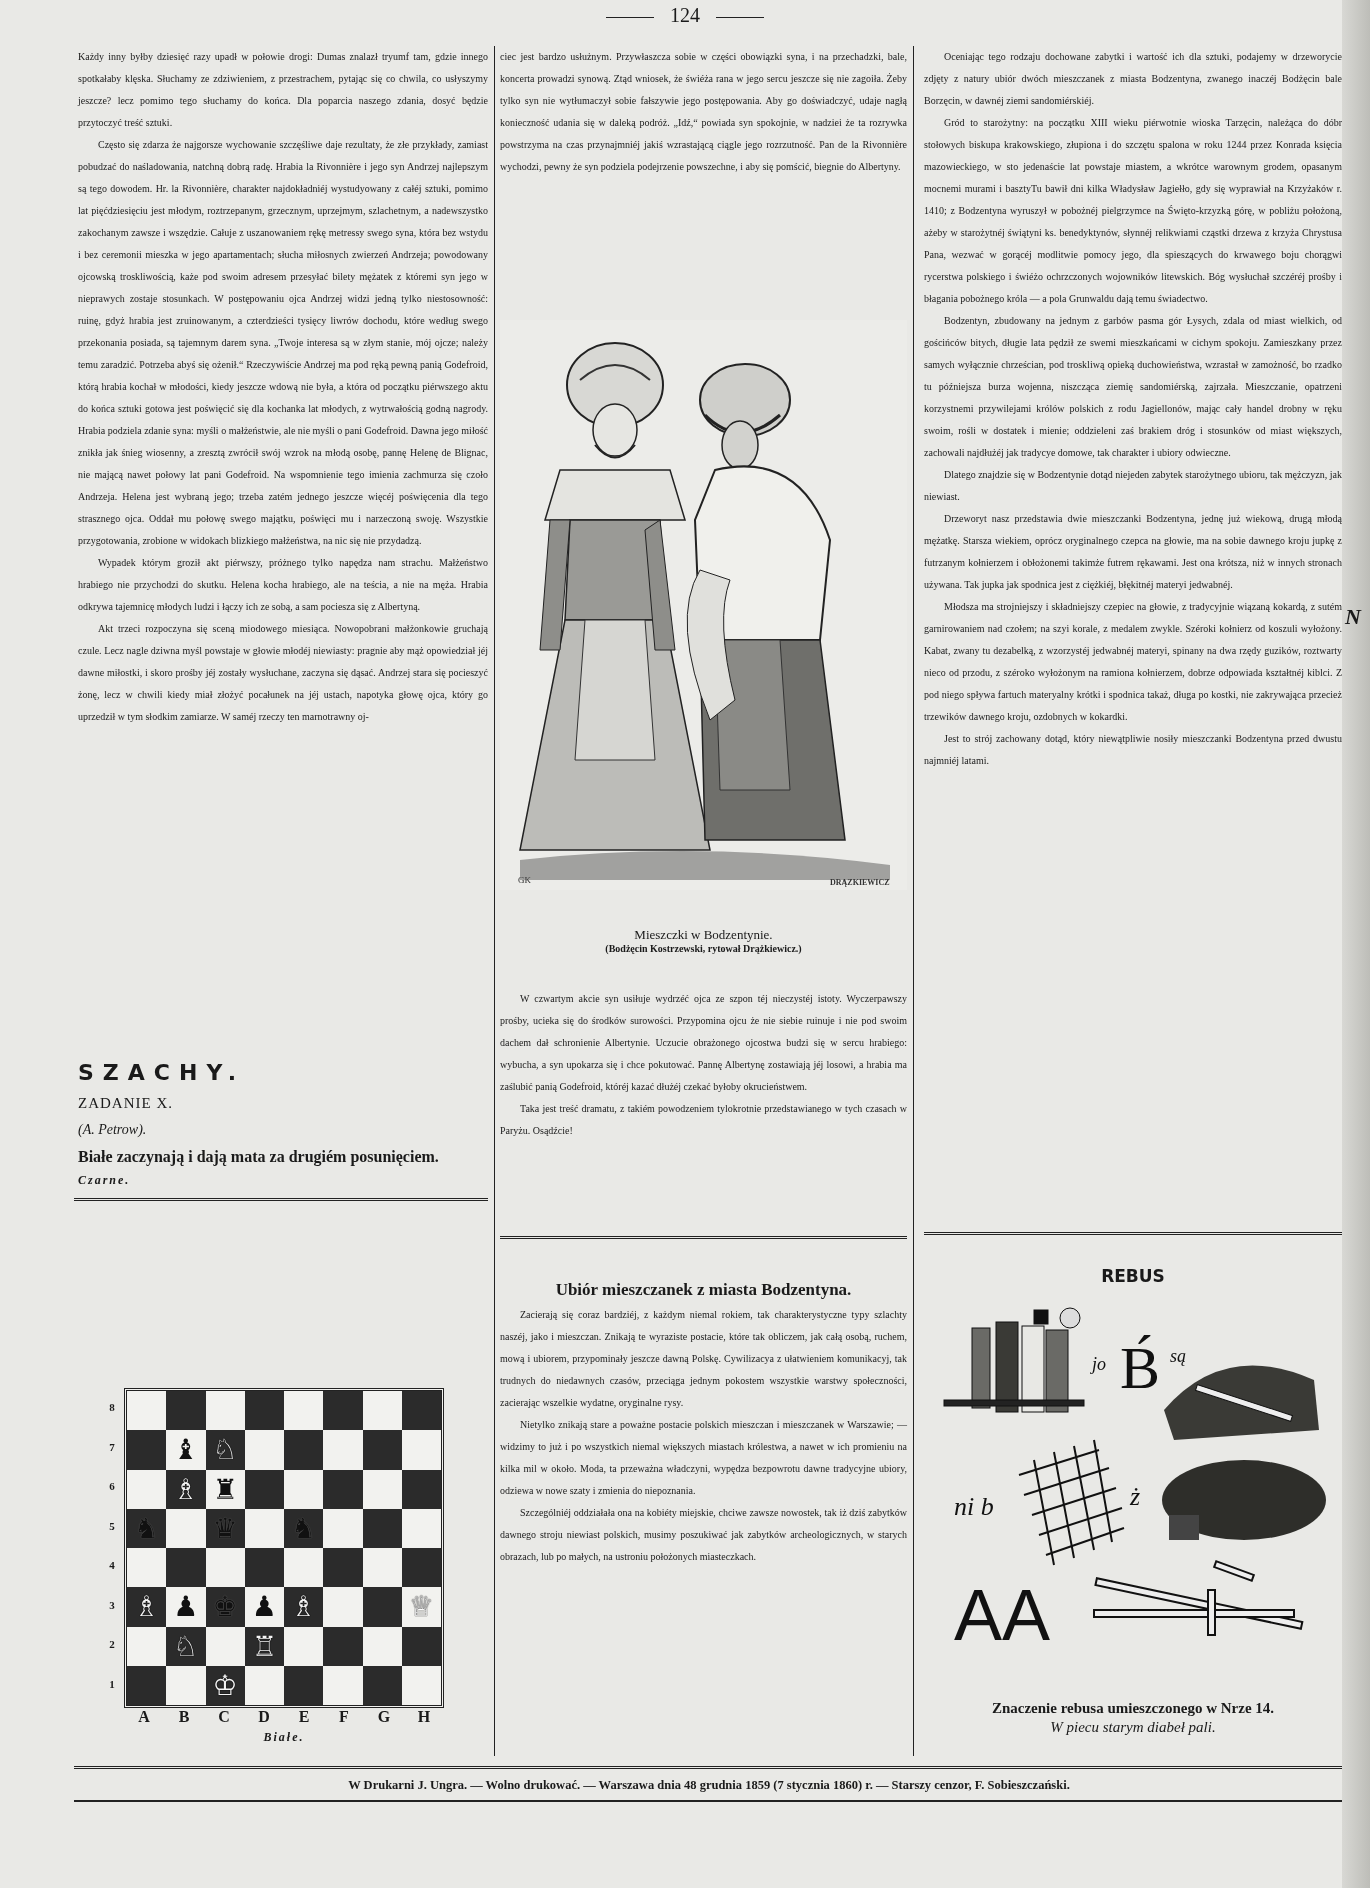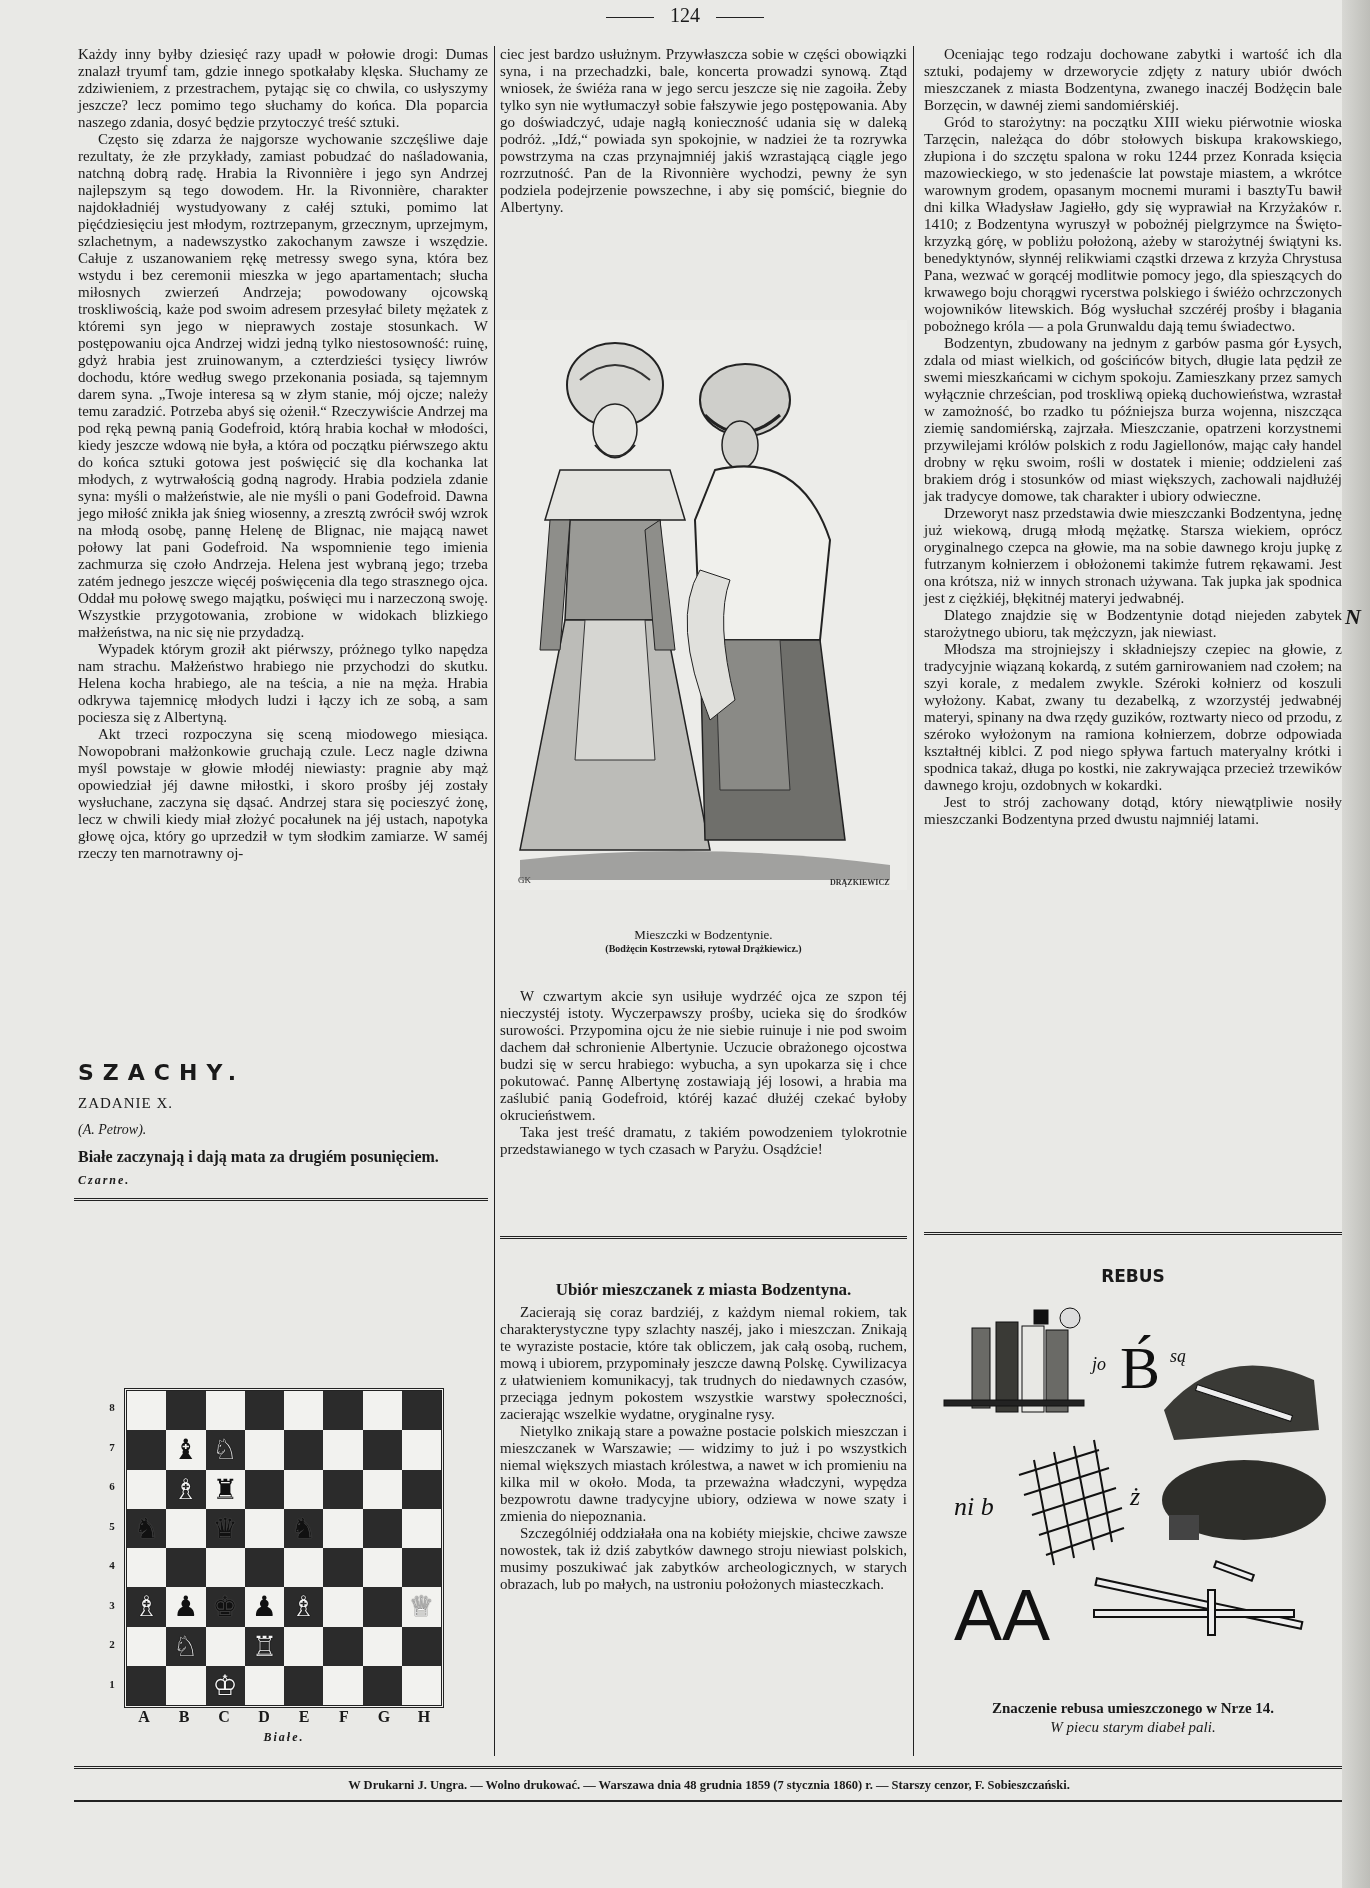--- a/index.html
+++ b/index.html
@@ -4,21 +4,21 @@
 <style>
   html, body { margin: 0; padding: 0; }
   body {
     width: 1370px; height: 1888px; position: relative; overflow: hidden;
     background: #e9e9e6;
     font-family: "Liberation Serif", "DejaVu Serif", serif;
     color: #1a1a1a;
   }
   .page-num { position: absolute; top: 4px; left: 0; width: 1370px; text-align: center; font-size: 20px; }
   .page-num .dash { display: inline-block; width: 48px; border-top: 1.5px solid #222; vertical-align: middle; margin: 0 16px; }
-  .col { position: absolute; font-size: 15px; line-height: 17px; text-align: justify; }
+  .col { position: absolute; font-size: 10px; line-height: 22px; text-align: justify; }
   .col p { margin: 0; text-indent: 20px; }
   .col p.noind { text-indent: 0; }
   #col1 { left: 78px; top: 46px; width: 410px; }
   #col2 { left: 500px; top: 46px; width: 407px; }
   #col3 { left: 924px; top: 46px; width: 418px; }
   .vrule { position: absolute; border-left: 1.5px solid #222; }
   .hrule { position: absolute; border-top: 3px double #222; }
   .figure { position: absolute; left: 500px; top: 320px; width: 407px; height: 570px; }
   .figure svg { width: 100%; height: 100%; }
   .caption { position: absolute; left: 500px; top: 928px; width: 407px; text-align: center; font-size: 13px; line-height: 14px; }
@@ -120,22 +120,22 @@
 </div>
 
 <div class="hrule" style="left:74px; top:1198px; width:414px;"></div>
 <div class="hrule" style="left:500px; top:1236px; width:407px;"></div>
 <div class="hrule" style="left:924px; top:1232px; width:418px;"></div>
 
 <div id="col3" class="col">
   <p>Oceniając tego rodzaju dochowane zabytki i wartość ich dla sztuki, podajemy w drzeworycie zdjęty z natury ubiór dwóch mieszczanek z miasta Bodzentyna, zwanego inaczéj Bodżęcin bale Borzęcin, w dawnéj ziemi sandomiérskiéj.</p>
   <p>Gród to starożytny: na początku XIII wieku piérwotnie wioska Tarzęcin, należąca do dóbr stołowych biskupa krakowskiego, złupiona i do szczętu spalona w roku 1244 przez Konrada księcia mazowieckiego, w sto jedenaście lat powstaje miastem, a wkrótce warownym grodem, opasanym mocnemi murami i basztyTu bawił dni kilka Władysław Jagiełło, gdy się wyprawiał na Krzyżaków r. 1410; z Bodzentyna wyruszył w pobożnéj pielgrzymce na Święto-krzyzką górę, w pobliżu położoną, ażeby w starożytnéj świątyni ks. benedyktynów, słynnéj relikwiami cząstki drzewa z krzyża Chrystusa Pana, wezwać w gorącéj modlitwie pomocy jego, dla spieszących do krwawego boju chorągwi rycerstwa polskiego i świéżo ochrzczonych wojowników litewskich. Bóg wysłuchał szczéréj prośby i błagania pobożnego króla — a pola Grunwaldu dają temu świadectwo.</p>
   <p>Bodzentyn, zbudowany na jednym z garbów pasma gór Łysych, zdala od miast wielkich, od gościńców bitych, długie lata pędził ze swemi mieszkańcami w cichym spokoju. Zamieszkany przez samych wyłącznie chrześcian, pod troskliwą opieką duchowieństwa, wzrastał w zamożność, bo rzadko tu późniejsza burza wojenna, niszcząca ziemię sandomiérską, zajrzała. Mieszczanie, opatrzeni korzystnemi przywilejami królów polskich z rodu Jagiellonów, mając cały handel drobny w ręku swoim, rośli w dostatek i mienie; oddzieleni zaś brakiem dróg i stosunków od miast większych, zachowali najdłużéj jak tradycye domowe, tak charakter i ubiory odwieczne.</p>
+  <p>Dlatego znajdzie się w Bodzentynie dotąd niejeden zabytek starożytnego ubioru, tak mężczyzn, jak niewiast.</p>
   <p>Drzeworyt nasz przedstawia dwie mieszczanki Bodzentyna, jednę już wiekową, drugą młodą mężatkę. Starsza wiekiem, oprócz oryginalnego czepca na głowie, ma na sobie dawnego kroju jupkę z futrzanym kołnierzem i obłożonemi takimże futrem rękawami. Jest ona krótsza, niż w innych stronach używana. Tak jupka jak spodnica jest z ciężkiéj, błękitnéj materyi jedwabnéj.</p>
-  <p>Dlatego znajdzie się w Bodzentynie dotąd niejeden zabytek starożytnego ubioru, tak mężczyzn, jak niewiast.</p>
   <p>Młodsza ma strojniejszy i składniejszy czepiec na głowie, z tradycyjnie wiązaną kokardą, z sutém garnirowaniem nad czołem; na szyi korale, z medalem zwykle. Széroki kołnierz od koszuli wyłożony. Kabat, zwany tu dezabelką, z wzorzystéj jedwabnéj materyi, spinany na dwa rzędy guzików, roztwarty nieco od przodu, z széroko wyłożonym na ramiona kołnierzem, dobrze odpowiada kształtnéj kiblci. Z pod niego spływa fartuch materyalny krótki i spodnica takaż, długa po kostki, nie zakrywająca przecież trzewików dawnego kroju, ozdobnych w kokardki.</p>
   <p>Jest to strój zachowany dotąd, który niewątpliwie nosiły mieszczanki Bodzentyna przed dwustu najmniéj latami.</p>
 </div>
 
 <div class="chess-head">
   <div class="t1">SZACHY.</div>
   <div class="t2">ZADANIE X.</div>
   <div class="t3">(A. Petrow).</div>
   <div class="t4">Białe zaczynają i dają mata za drugiém posunięciem.</div>
   <div class="t5">Czarne.</div>

